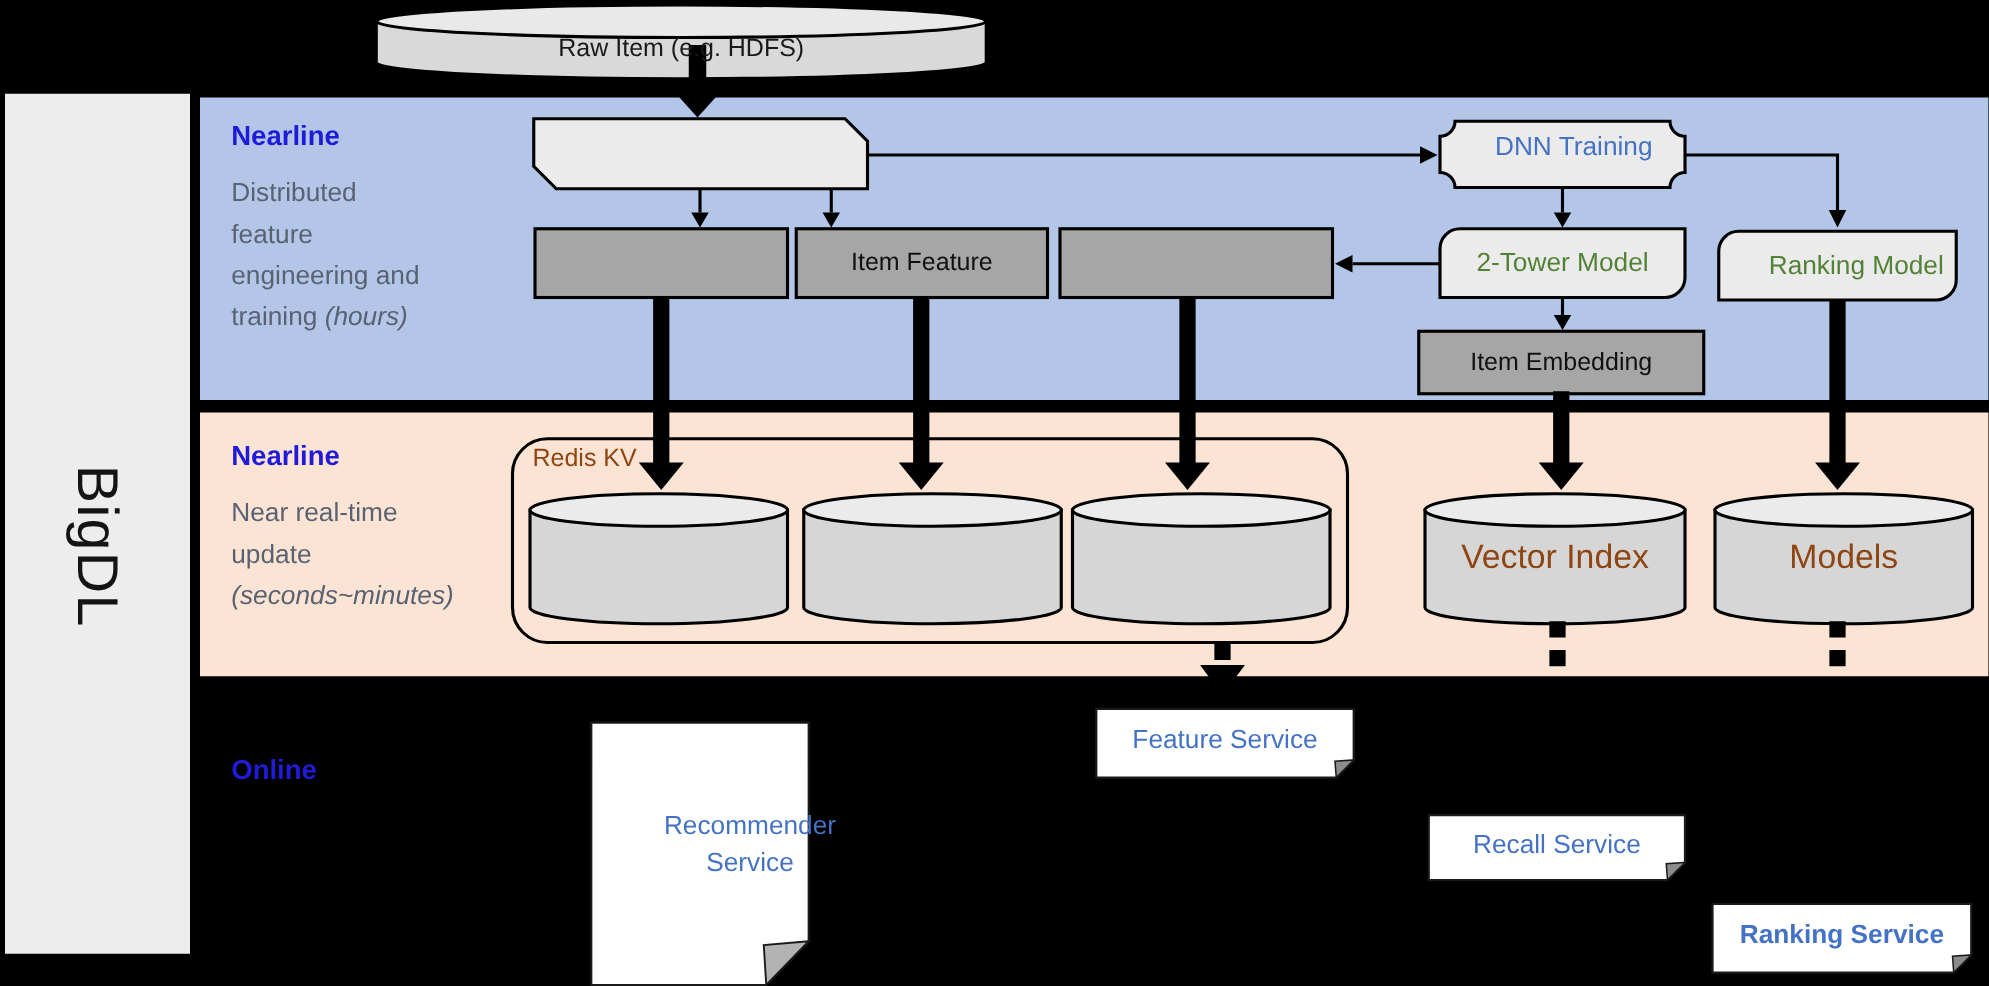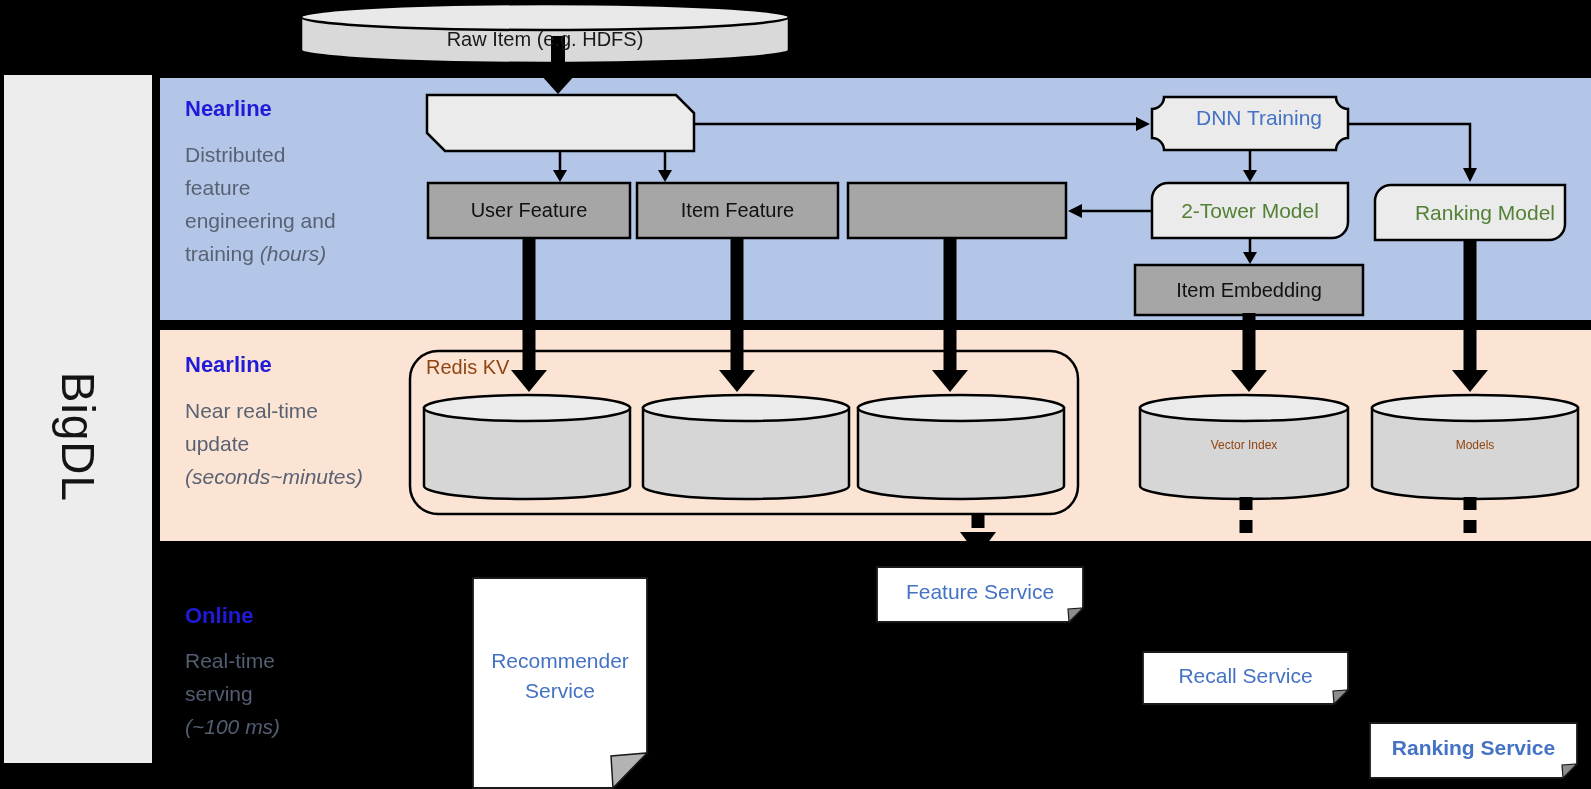--- a/index.html
+++ b/index.html
@@ -13,21 +13,21 @@
   .sidebar{position:absolute;left:4px;top:75px;width:148px;height:688px;background:#ededed;}
   .sidebar-label{
     position:absolute;left:78px;top:437px;transform:translate(-50%,-50%) rotate(90deg);
     font-size:46px;color:#141414;letter-spacing:1px;white-space:nowrap;
   }
   svg.layer{position:absolute;left:0;top:0;z-index:3;}
   .txt{position:absolute;z-index:4;display:flex;align-items:center;justify-content:center;text-align:center;}
   .node-blue{color:#4472c4;font-size:21px;}
   .node-green{color:#538135;font-size:21px;}
   .node-black{color:#111;font-size:20px;}
-  .node-brown{color:#8f4511;font-size:12px;}
+  .node-brown{color:#8f4511;font-size:27px;}
   .band-title{position:absolute;z-index:4;font-size:22px;font-weight:700;color:#201bd8;}
   .band-desc{position:absolute;z-index:4;font-size:21px;line-height:33px;color:#596273;}
   .band-desc.on-black{color:#535e72;}
   .band-desc .it{font-style:italic;}
   .redis-label{position:absolute;z-index:4;font-size:20px;color:#8f4511;}
   .raw-label{position:absolute;z-index:4;font-size:20px;color:#1a1a1a;display:flex;align-items:center;justify-content:center;}
 </style>
 </head>
 <body>
 
@@ -147,31 +147,29 @@
 
   <div class="raw-label" style="left:301px;top:20px;width:488px;height:38px;position:absolute;">Raw Item (e.g. HDFS)</div>
 
   <div class="band-title" style="left:185px;top:96px;">Nearline</div>
   <div class="band-desc" style="left:185px;top:138px;width:165px;"><span>Distributed feature engineering and training</span> <span class="it">(hours)</span></div>
 
   <div class="band-title" style="left:185px;top:352px;">Nearline</div>
   <div class="band-desc" style="left:185px;top:394px;width:185px;"><span>Near real-time update</span> <span class="it">(seconds~minutes)</span></div>
 
   <div class="band-title" style="left:185px;top:603px;">Online</div>
-  <div class="band-desc on-black" style="left:185px;top:644px;width:120px;"><span>Real-time serving</span> <span class="it">(~100 ms)</span></div>
 
   <div class="txt node-blue" style="left:1124px;top:97px;width:196px;height:41px;margin-left:37px;">DNN Training</div>
-  <div class="txt node-black" style="left:428px;top:183px;width:202px;height:55px;">User Feature</div>
   <div class="txt node-black" style="left:637px;top:183px;width:201px;height:55px;">Item Feature</div>
   <div class="txt node-green" style="left:1152px;top:183px;width:196px;height:55px;">2-Tower Model</div>
   <div class="txt node-green" style="left:1371px;top:185px;width:228px;height:55px;">Ranking Model</div>
   <div class="txt node-black" style="left:1135px;top:265px;width:228px;height:50px;">Item Embedding</div>
 
   <div class="redis-label" style="left:426px;top:356px;">Redis KV</div>
   <div class="txt node-brown" style="left:1140px;top:421px;width:208px;height:48px;">Vector Index</div>
   <div class="txt node-brown" style="left:1372px;top:421px;width:206px;height:48px;">Models</div>
 
-  <div class="txt node-blue" style="left:473px;top:578px;width:174px;height:196px;line-height:30px;">Recommender Service</div>
+  <div class="txt node-blue" style="left:473px;top:578px;width:174px;height:196px;line-height:30px;padding-left:40px;">Recommender Service</div>
   <div class="txt node-blue" style="left:877px;top:567px;width:206px;height:50px;">Feature Service</div>
   <div class="txt node-blue" style="left:1143px;top:652px;width:205px;height:48px;">Recall Service</div>
   <div class="txt node-blue" style="left:1370px;top:723px;width:207px;height:50px;font-weight:bold;">Ranking Service</div>
 
 </div>
 
 </body></html>

